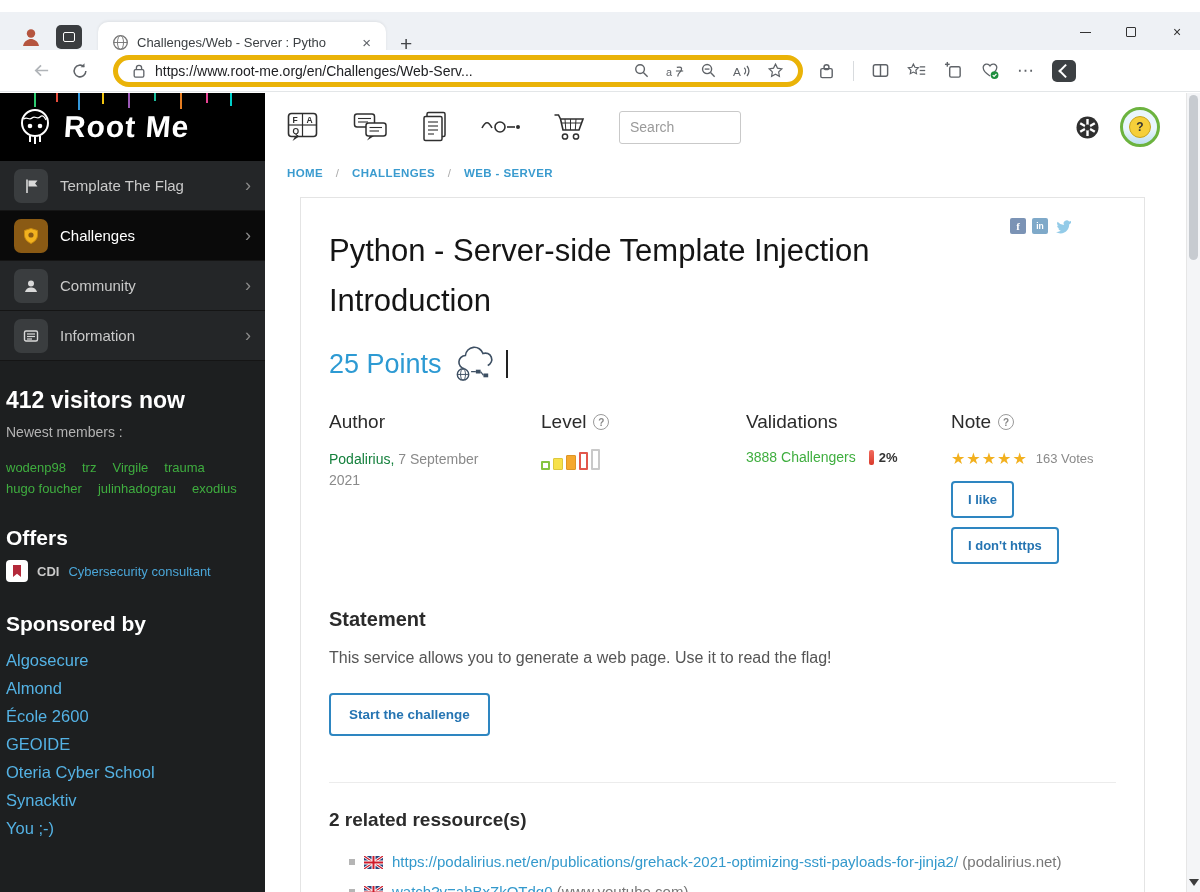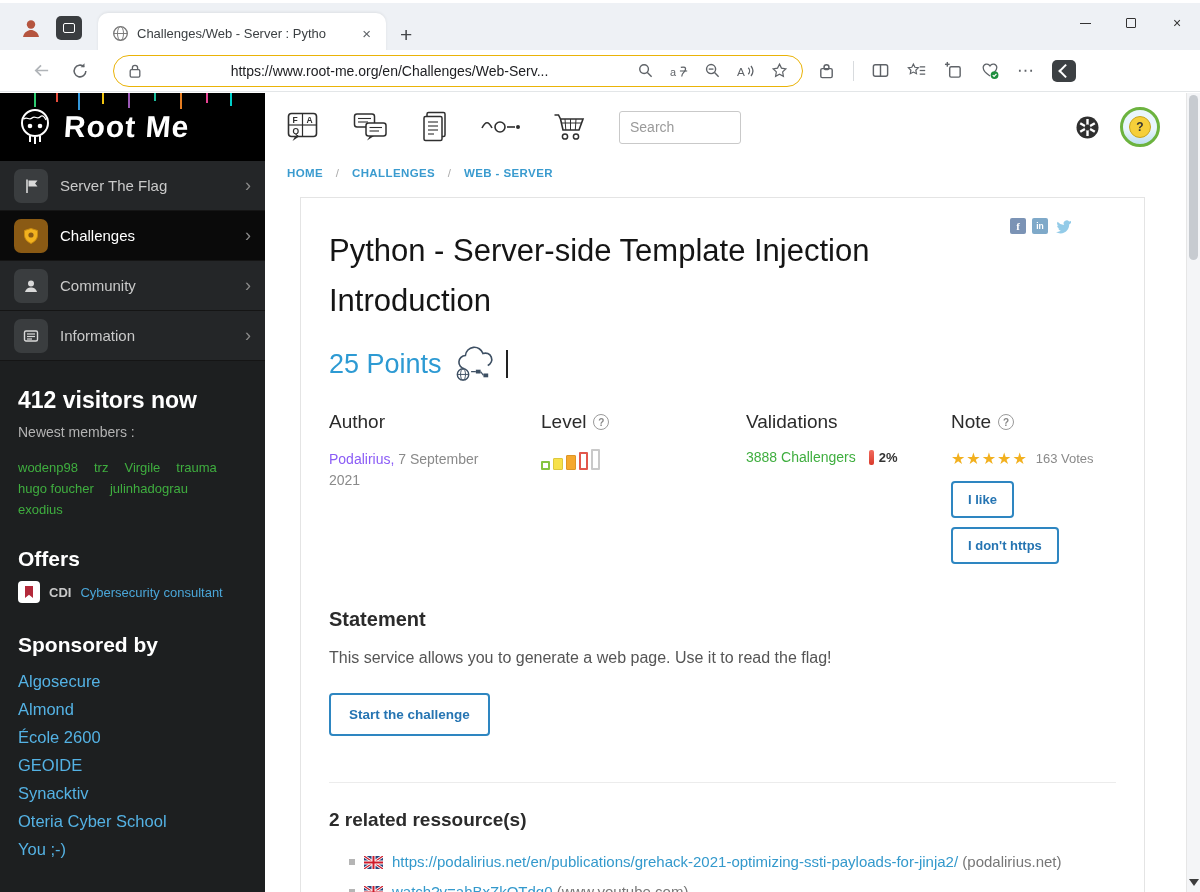--- a/index.html
+++ b/index.html
@@ -1,36 +1,36 @@
 <!DOCTYPE html>
 <html><head>
 <meta charset="utf-8">
 <style>
   * { box-sizing: border-box; margin: 0; padding: 0; }
   html,body { width:1200px; height:892px; overflow:hidden; }
   body { font-family:"Liberation Sans", sans-serif; background:#fff; }
   .window { position:relative; width:1200px; height:892px; overflow:hidden; }
 
   
-  .tabstrip { position:absolute; top:3px; left:0; right:0; height:50px; background:#eef1f5; display:flex; align-items:flex-end; }
+  .tabstrip { position:absolute; top:12px; left:0; right:0; height:50px; background:#eef1f5; display:flex; align-items:flex-end; }
   .profile-btn { align-self:center; margin:0 10px 0 16px; width:30px; height:30px; border-radius:50%; display:flex; align-items:center; justify-content:center; cursor:pointer; }
   .workspace-btn { align-self:center; width:26px; height:24px; background:#3a3d40; border-radius:5px; margin-right:16px; display:flex; align-items:center; justify-content:center; cursor:pointer; }
   .workspace-btn i { display:block; width:12px; height:10px; border:1.5px solid #fff; border-radius:2px; }
   .tab { background:#fff; border-radius:10px 10px 0 0; height:40px; width:288px; display:flex; align-items:center; padding:0 10px 0 14px; gap:8px; box-shadow:0 -1px 3px rgba(0,0,0,.07); cursor:pointer; }
   .tab-title { flex:1; font-size:13px; color:#3c4043; white-space:nowrap; overflow:hidden; text-overflow:ellipsis; }
   .tab-close { color:#5f6368; font-size:15px; padding:2px 5px; border-radius:4px; cursor:pointer; }
   .newtab-btn { font-size:21px; color:#44474a; padding:0 14px 6px 14px; cursor:pointer; }
   .win-controls { margin-left:auto; align-self:flex-start; display:flex; height:40px; }
   .win-btn { width:46px; height:40px; display:flex; align-items:center; justify-content:center; color:#333; cursor:pointer; font-size:14px; }
   .win-btn .min-glyph { display:block; width:11px; height:0; border-top:1.2px solid #333; }
   .win-btn .max-glyph { display:block; width:10px; height:10px; border:1.2px solid #333; border-radius:1px; }
 
   .toolbar { position:absolute; top:50px; left:0; right:0; height:42px; background:#fff; display:flex; align-items:center; border-bottom:1px solid #e3e6e8; padding:0 10px 0 22px; }
   .navbtn { padding:4px 10px; display:flex; align-items:center; cursor:pointer; }
-  .url-pill { margin-left:14px; width:690px; height:32px; border:1px solid #eab308; border-radius:16px; display:flex; align-items:center; padding:0 14px; gap:9px; background:#fff;text-align:center; }
+  .url-pill { margin-left:14px; width:690px; height:32px; border:5px solid #eab308; border-radius:16px; display:flex; align-items:center; padding:0 14px; gap:9px; background:#fff; }
   .url-text { flex:1; font-size:14px; color:#202124; white-space:nowrap; overflow:hidden; }
   .pill-icons { display:flex; align-items:center; gap:15px; }
   .tb-right { display:flex; align-items:center; gap:17px; margin-left:14px; }
   .tb-sep { width:1px; height:20px; background:#d8dbde; }
   .icon-btn { cursor:pointer; display:flex; align-items:center; justify-content:center; }
   .more-glyph { font-size:17px; color:#5f6368; letter-spacing:1px; }
   .sidebar-toggle { width:24px; height:22px; background:#3c4043; border-radius:5px; display:flex; align-items:center; justify-content:center; }
   .sidebar-toggle i { display:block; width:10px; height:10px; border-left:2px solid #fff; border-bottom:2px solid #fff; transform:rotate(45deg) translate(1px,-1px); }
 
   
@@ -42,21 +42,21 @@
   .threads { position:absolute; top:0; left:30px; right:20px; height:22px; }
   .threads span { position:absolute; top:0; width:1.5px; }
   .logo-text { color:#fff; font-size:30px; font-weight:bold; letter-spacing:1px; transform:skewX(-4deg); }
   .nav-item { height:50px; display:flex; align-items:center; gap:12px; padding:0 14px; background:#242628; border-bottom:1px solid #151515; cursor:pointer; }
   .nav-item.active { background:#0a0a0a; }
   .nav-icon { width:34px; height:34px; border-radius:7px; background:#3a3d3f; display:flex; align-items:center; justify-content:center; flex-shrink:0; }
   .nav-icon.orange { background:#8a5a14; }
   .nav-label { font-size:15px; color:#c9c9c9; }
   .nav-item.active .nav-label { color:#fff; }
   .nav-chevron { margin-left:auto; color:#8a8a8a; font-size:18px; }
-  .side-section { padding:0 18px; }
+  .side-section { padding:0 6px; }
   .side-h1 { color:#fff; font-size:23px; font-weight:bold; margin:26px 0 10px; }
   .side-h2 { color:#fff; font-size:21px; font-weight:bold; margin:30px 0 10px; }
   .newest-label { color:#b3b3b3; font-size:14px; margin-bottom:20px; }
   .members { display:flex; flex-wrap:wrap; column-gap:16px; row-gap:6px; }
   .members a { color:#3fae3f; font-size:13px; text-decoration:none; cursor:pointer; }
   .offer-row { display:flex; align-items:center; gap:9px; margin-top:6px; }
   .offer-badge { width:22px; height:22px; background:#fff; border-radius:4px; display:flex; align-items:center; justify-content:center; }
   .offer-badge i { display:block; width:8px; height:12px; background:#b3293a; clip-path:polygon(0 0,100% 0,100% 100%,50% 72%,0 100%); }
   .offer-prefix { color:#c9c9c9; font-weight:bold; font-size:13px; }
   .offer-label { color:#4aa6d8; font-size:13px; cursor:pointer; }
@@ -82,21 +82,21 @@
   .soc.li { background:#7fa9c9; font-size:8.5px; }
   .page-title { font-size:31px; font-weight:400; color:#151515; line-height:1.6; max-width:660px; margin-top:8px; }
   .points-row { display:flex; align-items:center; gap:10px; margin:20px 0 28px; }
   .points-text { color:#2d9ad3; font-size:27px; }
   .caret { width:2px; height:28px; background:#222; margin-left:2px; }
 
   .meta { display:grid; grid-template-columns:212px 205px 205px 1fr; }
   .meta-label { font-size:19px; color:#2b2b2b; display:flex; align-items:center; gap:7px; margin-bottom:16px; }
   .help { width:16px; height:16px; border:1.5px solid #9a9a9a; border-radius:50%; color:#888; font-size:10px; font-weight:bold; display:flex; align-items:center; justify-content:center; cursor:pointer; }
   .author-val { font-size:14px; max-width:150px; line-height:1.5; color:#8a8a8a; }
-  .author-val a { color:#8b5cf6; text-decoration:none; cursor:pointer; }
+  .author-val a { color:#15803d; text-decoration:none; cursor:pointer; }
   .levelbars { display:flex; align-items:flex-end; gap:3px; margin-top:4px; }
   .lv { display:inline-block; border-radius:1px; }
   .lv1 { width:9px; height:9px; border:2px solid #86c440; background:#fff; }
   .lv2 { width:10px; height:12px; background:#f7e14b; border:1px solid #ddc83c; }
   .lv3 { width:10px; height:15px; background:#f5a82d; border:1px solid #dd9526; }
   .lv4 { width:9px; height:18px; border:2px solid #e2574c; background:#fff; }
   .lv5 { width:9px; height:21px; border:2px solid #c9c9c9; background:#fff; }
   .valid-row { display:flex; align-items:center; gap:5px; font-size:14px; }
   .valid-row a { color:#3fae3f; text-decoration:none; cursor:pointer; }
   .pct-bar { width:5px; height:15px; border-radius:2px; background:linear-gradient(180deg,#f26b5e,#d93a2b); margin-left:8px; }
@@ -285,21 +285,21 @@
       </div>
 
       <nav>
         <div class="nav-item">
           <span class="nav-icon">
             <svg width="15" height="16" viewBox="0 0 15 16">
                 <line x1="3" y1="1.5" x2="3" y2="15" stroke="#d9d9d9" stroke-width="1.6"></line>
                 <path d="M4.5 2.5h9l-2.4 3 2.4 3h-9z" fill="#d9d9d9"></path>
               </svg>
           </span>
-          <span class="nav-label">Server The Flag</span>
+          <span class="nav-label">Template The Flag</span>
           <span class="nav-chevron">›</span>
         </div>
         <div class="nav-item active">
           <span class="nav-icon orange">
             <svg width="18" height="18" viewBox="0 0 18 18">
                 <path d="M9 1.5l6.5 2v4.5c0 4.2-3 6.8-6.5 8.5C5.5 14.8 2.5 12.2 2.5 8V3.5z" fill="#f2b21f" stroke="#c88a10" stroke-width="1"></path>
                 <circle cx="9" cy="8" r="2.6" fill="#8a5a14"></circle>
               </svg>
           </span>
           <span class="nav-label">Challenges</span>
@@ -350,22 +350,22 @@
           <span class="offer-prefix">CDI</span>
           <span class="offer-label">Cybersecurity consultant</span>
         </div>
 
         <div class="side-h2">Sponsored by</div>
         <div class="sponsors">
           <a>Algosecure</a>
           <a>Almond</a>
           <a>École 2600</a>
           <a>GEOIDE</a>
+          <a>Oteria Cyber School</a>
           <a>Synacktiv</a>
-          <a>Oteria Cyber School</a>
           <a>You ;-)</a>
         </div>
       </div>
     </aside>
 
     <main class="main">
 
       <div class="main-header">
         <span class="icon-btn">
           <svg width="34" height="30" viewBox="0 0 34 30">

